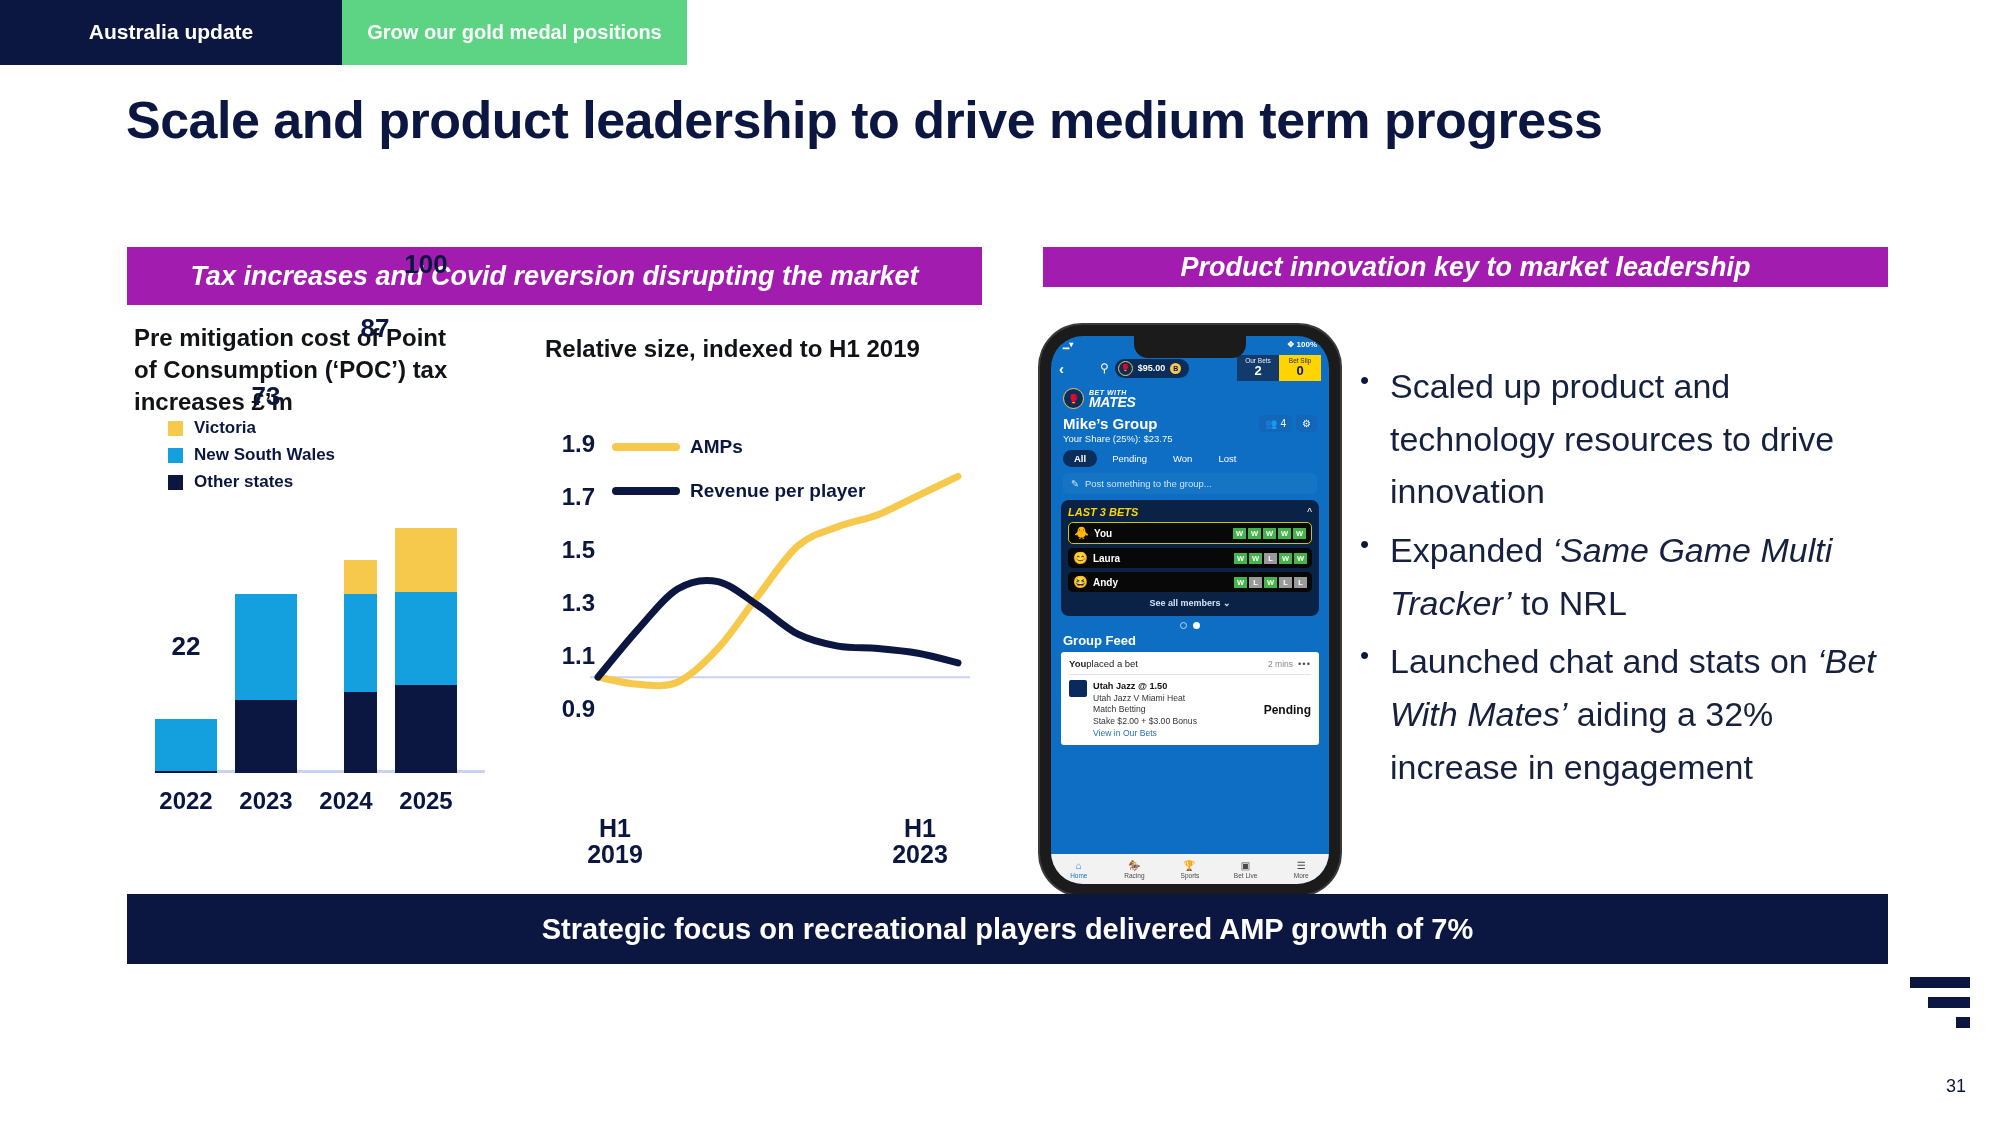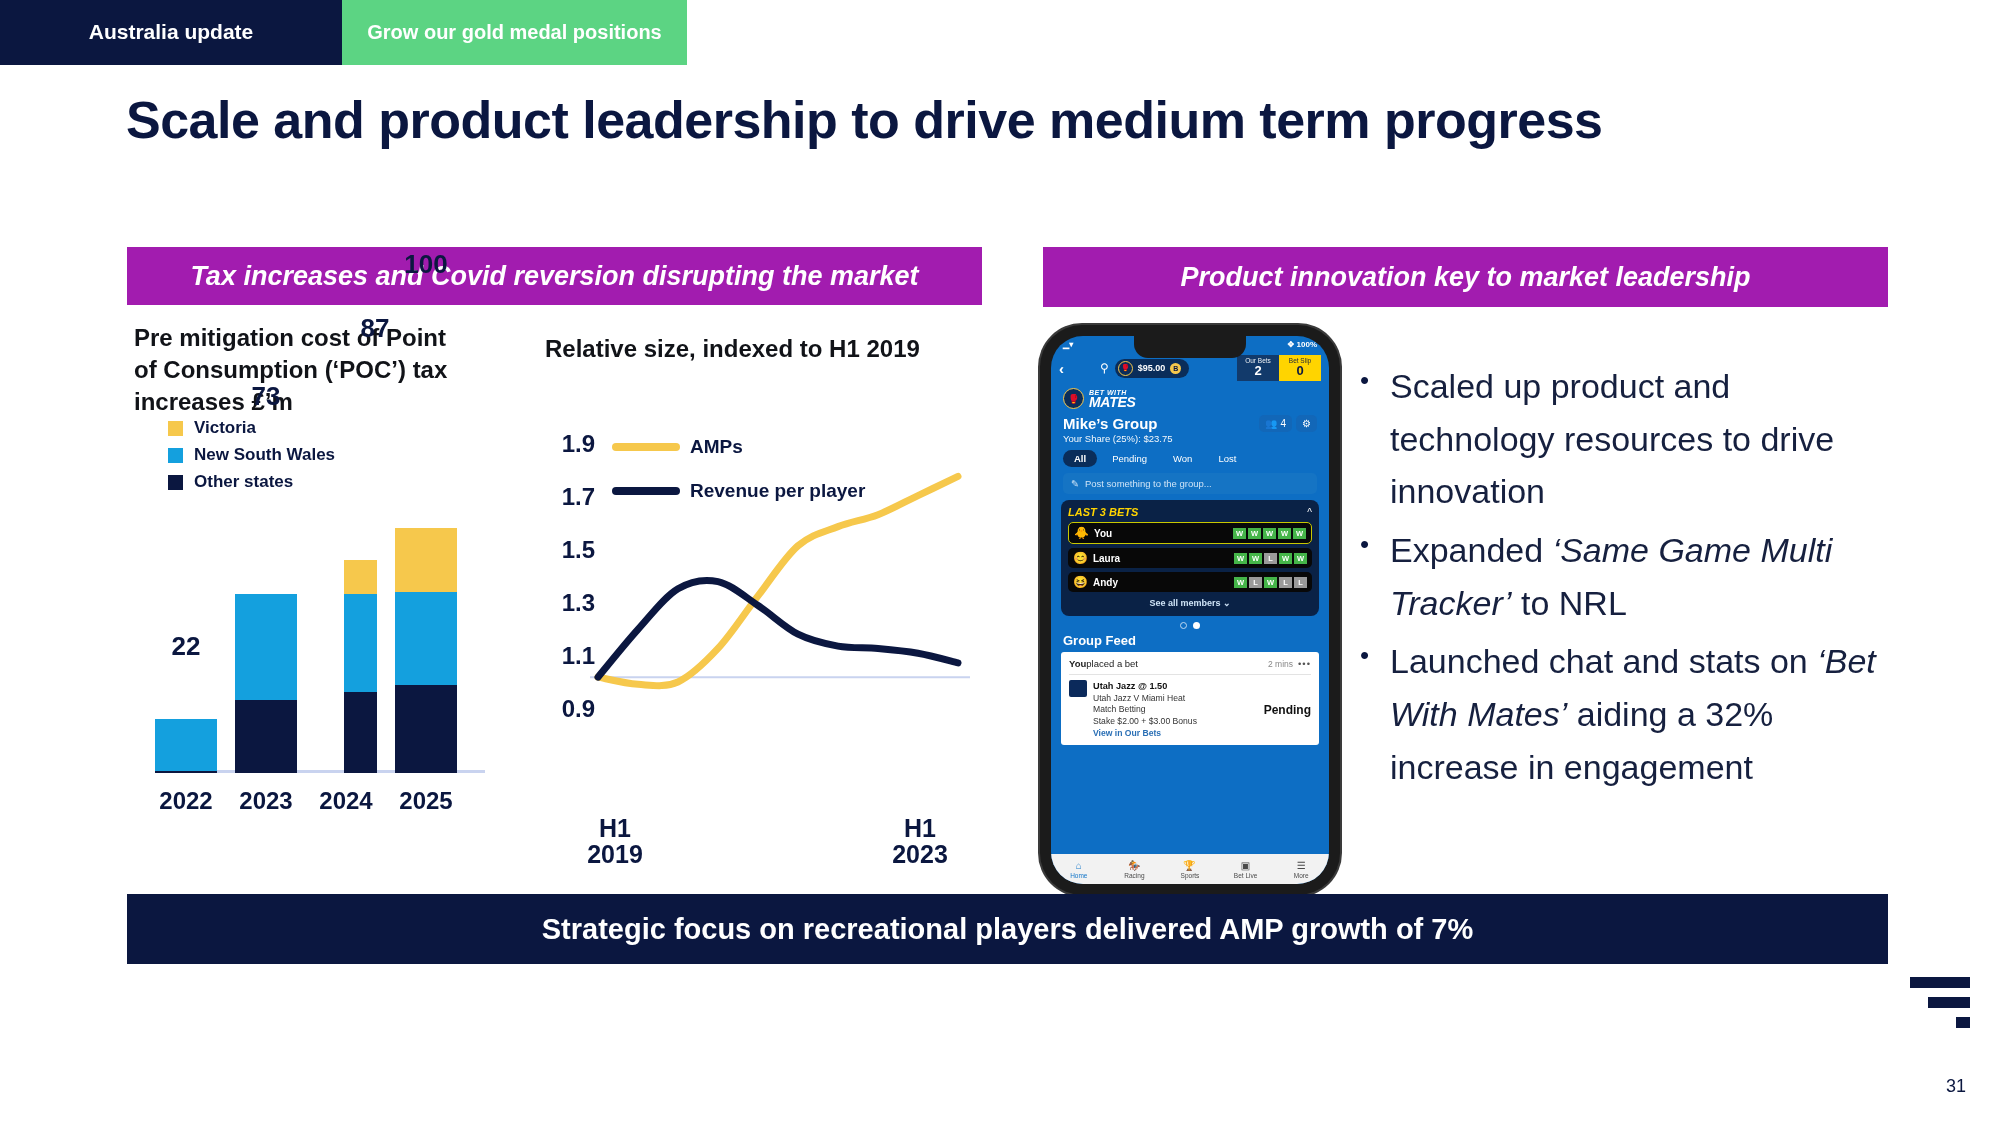--- a/index.html
+++ b/index.html
@@ -27,21 +27,21 @@
     letter-spacing: -0.5px;
   }
 
   
   .panel-head {
     position: absolute; background: #a21caf; color: #fff;
     display: flex; align-items: center; justify-content: center;
     font-weight: bold; font-size: 27px; font-style: italic;
   }
   #left-head  { left: 127px;  top: 247px; width: 855px; height: 58px; }
-  #right-head { left: 1043px; top: 247px; width: 845px; height: 60px; }
+  #right-head { left: 1043px; top: 247px; width: 845px; height: 40px; }
 
   
   .bar-title {
     position: absolute; left: 134px; top: 322px;
     width: 330px; font-size: 24px; font-weight: bold; color: #111318; line-height: 1.33;
   }
   .legend { position: absolute; left: 168px; top: 418px; }
   .legend-row { display: flex; align-items: center; margin-bottom: 7px; }
   .legend-swatch { width: 15px; height: 15px; margin-right: 11px; }
   .legend-label { font-size: 17px; font-weight: bold; color: #0b1740; }
@@ -155,21 +155,21 @@
   .card { background: #fff; color: #222; margin: 0 10px; border-radius: 3px; padding: 6px 8px; }
   .card-top { display: flex; align-items: center; font-size: 9.5px; }
   .card-top b { font-weight: bold; }
   .mins { margin-left: auto; color: #888; font-size: 8.5px; }
   .dots3 { margin-left: 5px; letter-spacing: 1px; color: #555; }
   .card-body { display: flex; margin-top: 5px; border-top: 1px solid #e3e3e3; padding-top: 5px; }
   .jersey { width: 18px; height: 17px; background: #0b2a5b; border-radius: 2px;
             margin-right: 6px; flex: none; }
   .bet-lines { font-size: 8.6px; line-height: 1.35; color: #333; }
   .bet-lines .t1 { font-weight: bold; font-size: 9.2px; color: #111; }
-  .bet-lines .lnk { color: #2a6fb5; font-weight: bold; }
+  .bet-lines .lnk { color: #2a6fb5; }
   .pending { margin-left: auto; font-size: 12px; font-weight: bold; color: #111;
              align-self: center; }
   .tabbar { position: absolute; bottom: 0; left: 0; right: 0; height: 30px;
             background: #f2f2f2; display: flex; }
   .tabitem { flex: 1; display: flex; flex-direction: column; align-items: center;
              justify-content: center; font-size: 6.5px; color: #4a4a4a; gap: 1px; }
   .tabitem.on { color: #1577c9; }
   .tabicon { font-size: 10px; }
 
   

